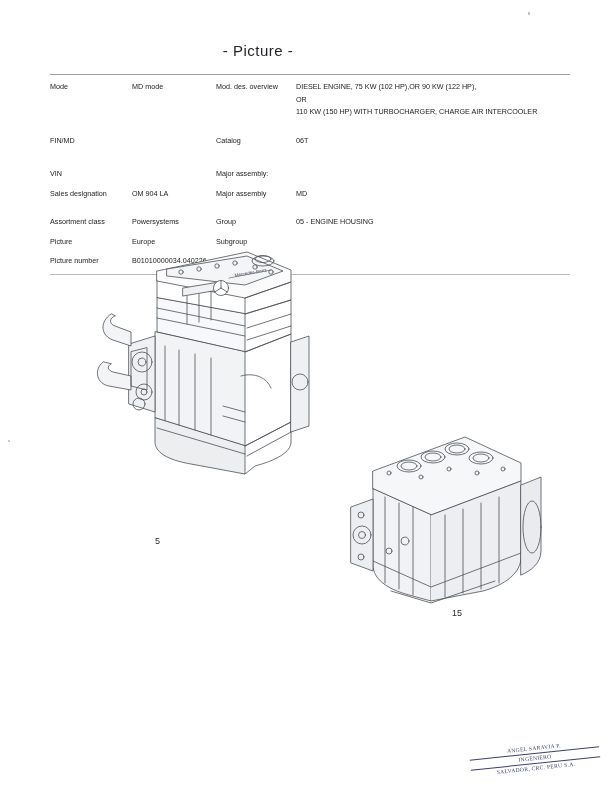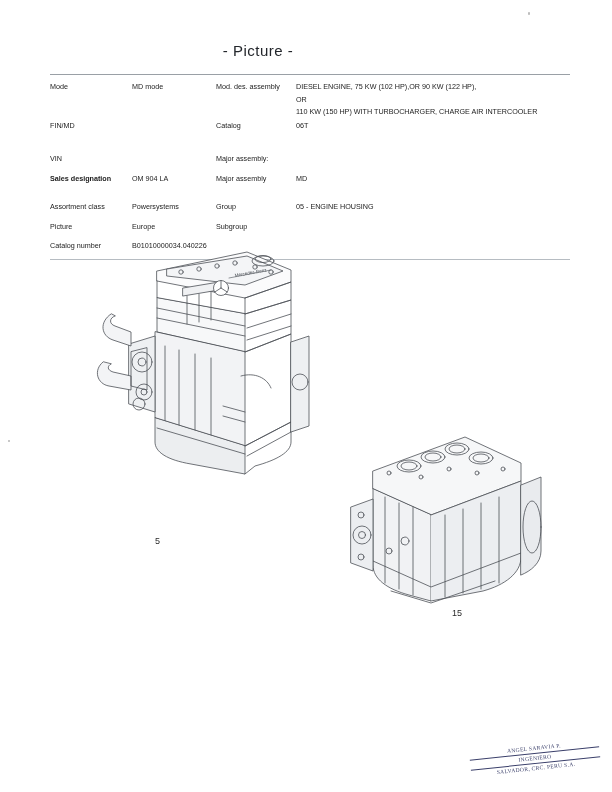--- a/index.html
+++ b/index.html
@@ -51,21 +51,21 @@
     display: flex;
     align-items: center;
     font-size: 7.2px;
     line-height: 12.5px;
     min-height: 12.5px;
   }
   .col-label  { width: 82px; flex: 0 0 82px; }
   .col-value  { width: 84px; flex: 0 0 84px; }
   .col-label2 { width: 80px; flex: 0 0 80px; }
   .col-value2 { flex: 1 1 auto; }
-  .bold { font-weight: bold; }
+  .bold { font-weight: normal; }
   
   .drawing {
     position: absolute;
     top: 236px;
     left: 0;
     width: 612px;
     height: 470px;
   }
   .callout {
     position: absolute;
@@ -108,39 +108,39 @@
 
   <div class="title">- Picture -</div>
 
   <div class="meta">
     <div class="rule"></div>
     <div class="meta-body">
 
       <div class="row">
         <div class="col-label">Mode</div>
         <div class="col-value">MD  mode</div>
-        <div class="col-label2">Mod.  des.  assembly</div>
+        <div class="col-label2">Mod.  des.  overview</div>
         <div class="col-value2">DIESEL ENGINE, 75 KW (102 HP),OR 90 KW (122 HP),</div>
       </div>
 
       <div class="row">
         <div class="col-label"></div>
         <div class="col-value"></div>
         <div class="col-label2"></div>
         <div class="col-value2">OR</div>
       </div>
 
       <div class="row">
         <div class="col-label"></div>
         <div class="col-value"></div>
         <div class="col-label2"></div>
         <div class="col-value2">110 KW (150 HP) WITH TURBOCHARGER, CHARGE AIR INTERCOOLER</div>
       </div>
 
-      <div class="row" style="margin-top:1px">
+      <div class="row" style="margin-top:16px">
         <div class="col-label">FIN/MD</div>
         <div class="col-value"></div>
         <div class="col-label2">Catalog</div>
         <div class="col-value2">06T</div>
       </div>
 
       <div class="row" style="margin-top:21px">
         <div class="col-label">VIN</div>
         <div class="col-value"></div>
         <div class="col-label2">Major  assembly:</div>
@@ -161,21 +161,21 @@
         <div class="col-value2">05 - ENGINE HOUSING</div>
       </div>
 
       <div class="row" style="margin-top:7px">
         <div class="col-label">Picture</div>
         <div class="col-value">Europe</div>
         <div class="col-label2">Subgroup</div>
       </div>
 
       <div class="row" style="margin-top:7px">
-        <div class="col-label">Catalog number</div>
+        <div class="col-label">Picture number</div>
         <div class="col-value">B01010000034.040226</div>
         <div class="col-label2"></div>
         <div class="col-value2"></div>
       </div>
 
     </div>
     <div class="rule thin"></div>
   </div>
 
   <div class="drawing">

